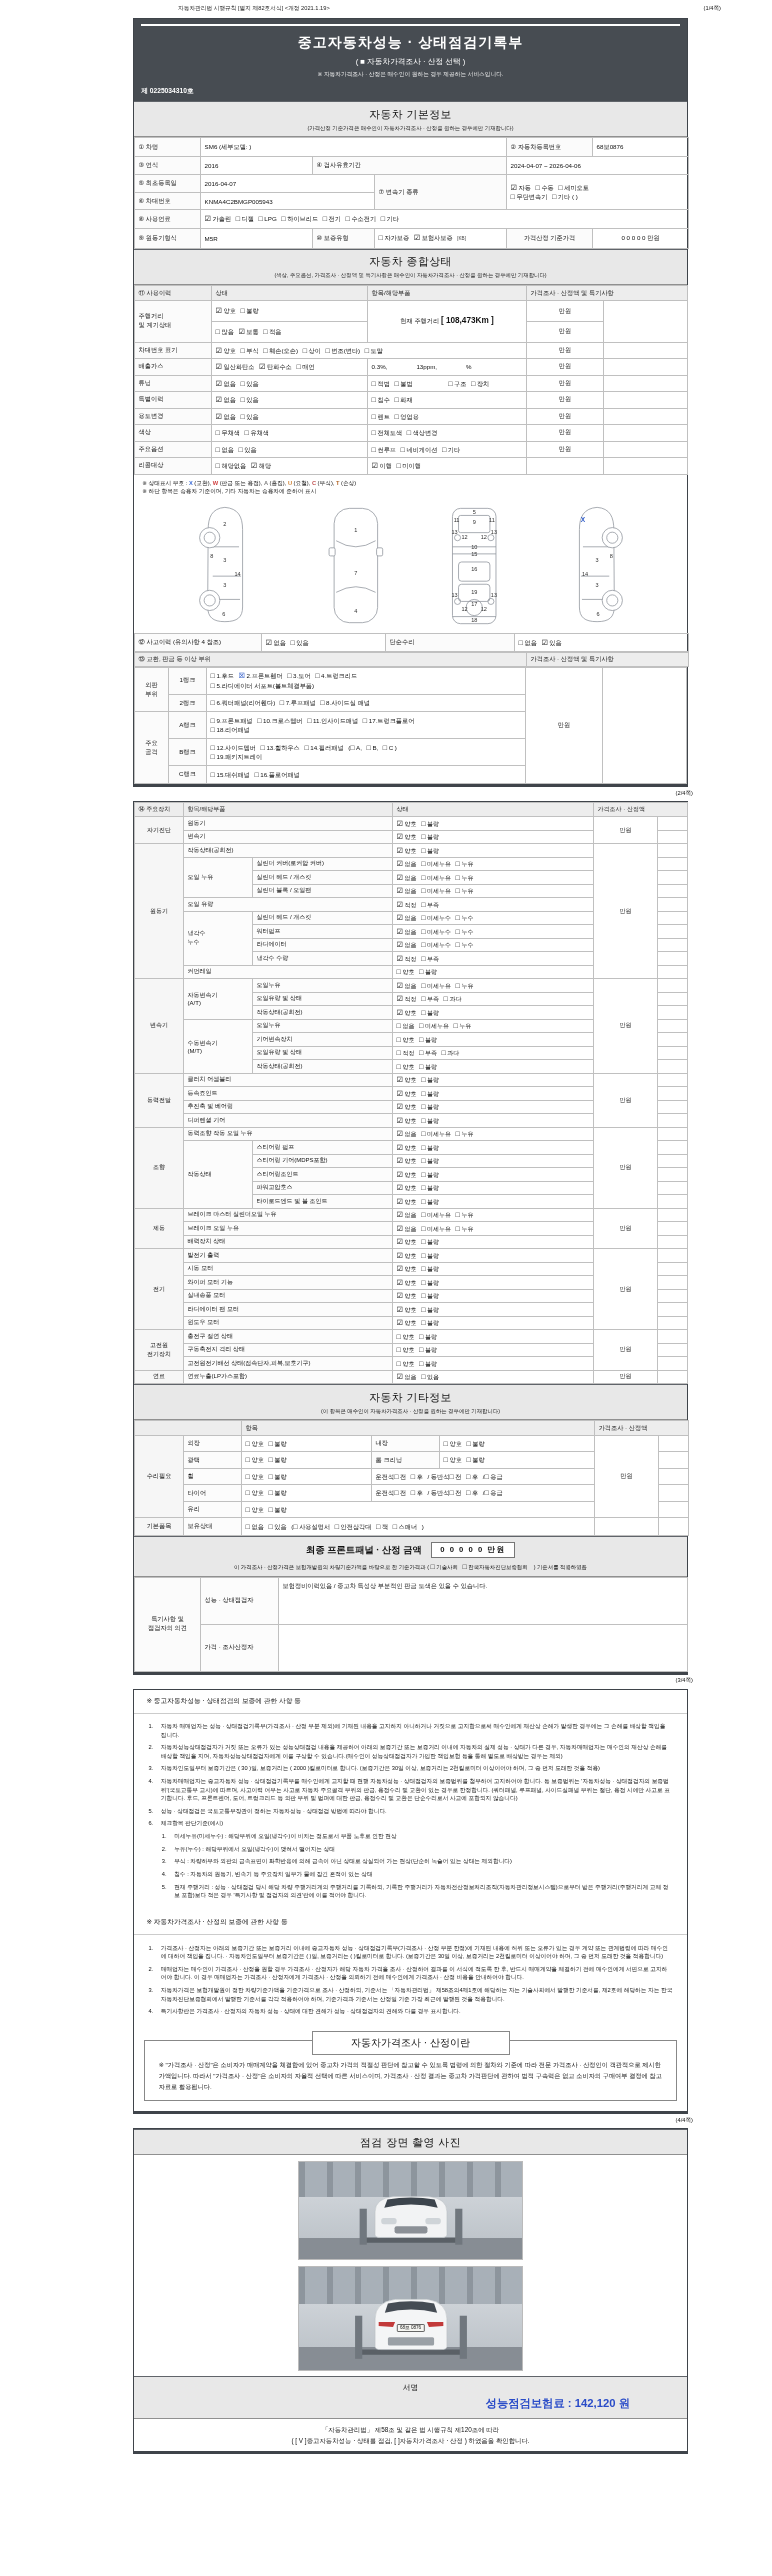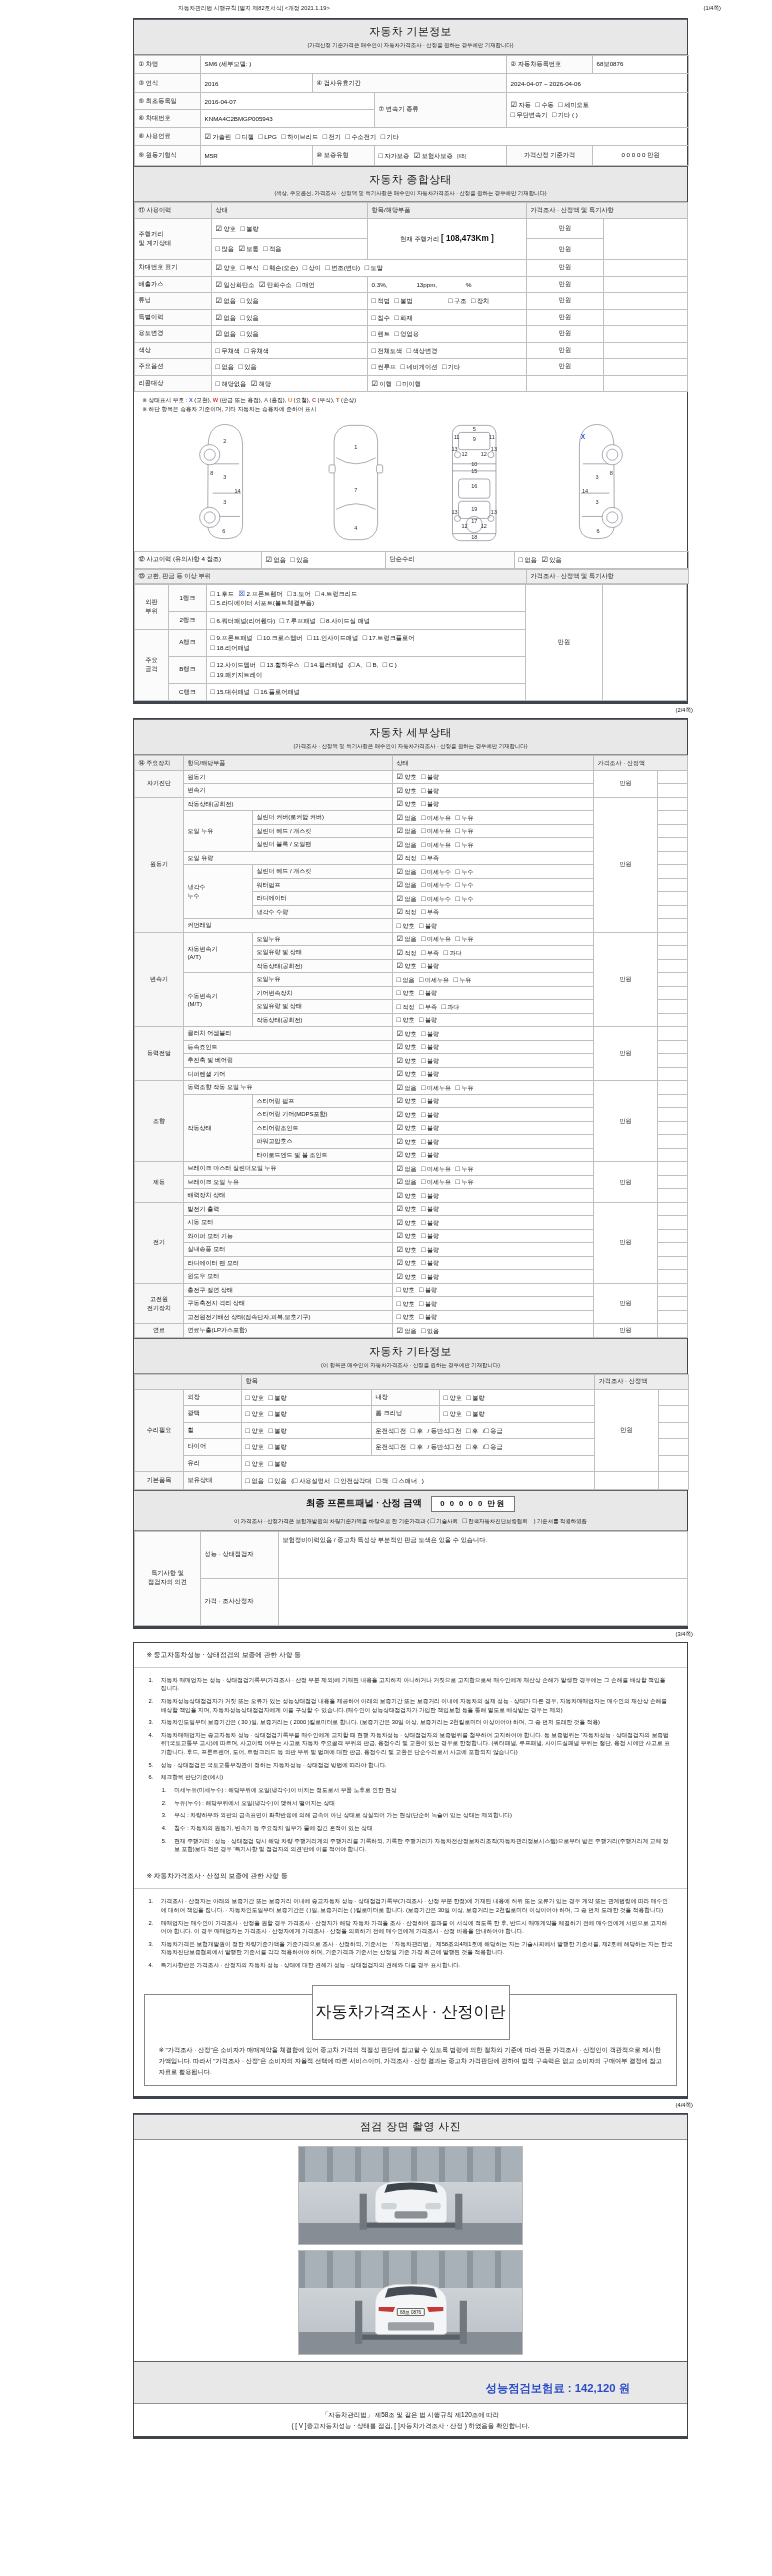--- a/index.html
+++ b/index.html
@@ -56,21 +56,21 @@
   .fb-amount{border:0.5px solid #777;background:#fff;padding:2.1px 8.2px;font-size:7.7px;font-weight:bold;letter-spacing:1.5px;}
   .fb-note{font-size:5.4px;margin-top:4.1px;}
   
   .bigband{background:#e8e8e8;border-bottom:0.5px solid #909090;text-align:center;padding:9.3px 0;font-size:11.3px;letter-spacing:1px;}
   .nsub{border-bottom:0.5px solid #ccc;padding:7.2px 12.4px;font-size:6.7px;}
   .notes{padding:4.1px 14.4px 7.2px;font-size:5.7px;line-height:1.5;}
   .nitem{margin:4.1px 0;padding-left:12.4px;position:relative;}
   .nitem .nnum{position:absolute;left:0;}
   .nitem.sub{margin-left:13.4px;}
   .whatbox{border:0.5px solid #888;margin:13.4px 10.3px 10.3px;padding-bottom:6.2px;}
-  .wb-title{width:196px;margin:-10.3px auto 4.1px;background:#fff;border:0.5px solid #888;text-align:center;font-size:16px;padding:16px 0;}
+  .wb-title{width:196px;margin:-10.3px auto 4.1px;background:#fff;border:0.5px solid #888;text-align:center;font-size:10px;padding:4px 0;}
   .wb-body{padding:1px 13.4px;font-size:6.2px;line-height:1.75;}
   
   .photozone{display:flex;flex-direction:column;align-items:center;gap:5.2px;padding:6.2px 0 5.2px;}
   .photo{width:223px;position:relative;overflow:hidden;border:0.5px solid #bbb;}
   .ph1{height:97px;}
   .ph2{height:103px;}
   .ceil{position:absolute;top:0;left:0;right:0;height:36%;
         background:repeating-linear-gradient(90deg,#8d959d 0 6.2px,#a8b0b8 6.2px 28px);}
   .wall{position:absolute;top:36%;left:0;right:0;bottom:22%;background:linear-gradient(#cdd2d7,#bfc5cb);}
   .floor{position:absolute;bottom:0;left:0;right:0;height:22%;background:#878d94;}
@@ -83,20 +83,27 @@
   .sig-fee{position:absolute;right:57px;top:19.6px;color:#2a4cc8;font-size:11.3px;font-weight:bold;}
   .confirm{border-top:0.5px solid #909090;text-align:center;font-size:6.4px;padding:6.2px 0 4.1px;line-height:1.7;background:#fff;}
 </style>
 </head>
 <body>
 
 <div class="formref">자동차관리법 시행규칙 [별지 제82호서식] &lt;개정 2021.1.19&gt;</div>
 <div class="p1mark">(1/4쪽)</div>
 
 <div class="sheet first">
+  <div class="darkhead">
+    <div class="wline"></div>
+    <div class="dh-title">중고자동차성능 · 상태점검기록부</div>
+    <div class="dh-sub">( ■ 자동차가격조사 · 산정 선택 )</div>
+    <div class="dh-note">※ 자동차가격조사 · 산정은 매수인이 원하는 경우 제공하는 서비스입니다.</div>
+    <div class="dh-no">제 0225034310호</div>
+  </div>
 
   <div class="sechead">
     <div class="sec-title">자동차 기본정보</div>
     <div class="sec-sub">(가격산정 기준가격은 매수인이 자동차가격조사 · 산정을 원하는 경우에만 기재합니다)</div>
   </div>
   <table class="frm" id="basic-table">
       <colgroup>
         <col style="width: 66px;">
         <col style="width: 112px;">
         <col style="width: 62px;">
@@ -372,24 +379,20 @@
         <tr style="height: 17.5px;">
           <td class="lbl ctr">C랭크</td>
           <td><span class="chk"><span class="g">□</span>15.대쉬패널</span><span class="chk"><span class="g">□</span>16.플로어패널</span></td>
         </tr>
       </tbody>
     </table>
 </div>
 <div class="pagemark">(2/4쪽)</div>
 
 <div class="sheet">
-  <div class="sechead">
-    <div class="sec-title">자동차 세부상태</div>
-    <div class="sec-sub">(가격조사 · 산정액 및 특기사항은 매수인이 자동차가격조사 · 산정을 원하는 경우에만 기재합니다)</div>
-  </div>
   <table class="frm detail" id="detail-table">
       <colgroup>
         <col style="width: 49px;">
         <col style="width: 69px;">
         <col style="width: 140px;">
         <col style="width: 201px;">
         <col style="width: 64px;">
         <col style="width: 30px;">
       </colgroup>
       <tbody>
@@ -786,20 +789,21 @@
         <path d="M45,110 L45,56 Q45,24 84,18 L146,18 Q185,24 185,56 L185,110 Q185,116 174,116 L56,116 Q45,116 45,110 Z" fill="#f4f5f6" stroke="#b9bec3"></path>
         <path d="M64,44 Q115,32 166,44 L160,26 Q115,18 70,26 Z" fill="#454c54"></path>
         <path d="M52,62 L84,62 L80,72 L52,70 Z" fill="#c23a3a"></path>
           <path d="M178,62 L146,62 L150,72 L178,70 Z" fill="#c23a3a"></path>
         <rect x="70" y="92" width="90" height="16" rx="3" fill="#9aa0a6"></rect>
       </svg>
       <div class="plate">68보 0876</div>
     </div>
   </div>
   <div class="sigband">
+    <div class="sig-label">서명</div>
     <div class="sig-fee">성능점검보험료 : 142,120 원</div>
   </div>
   <div class="confirm">
     <div>「자동차관리법」 제58조 및 같은 법 시행규칙 제120조에 따라</div>
     <div>( [ V ]중고자동차성능 · 상태를 점검, [   ]자동차가격조사 · 산정 ) 하였음을 확인합니다.</div>
   </div>
 </div>
 
 
 </body></html>

